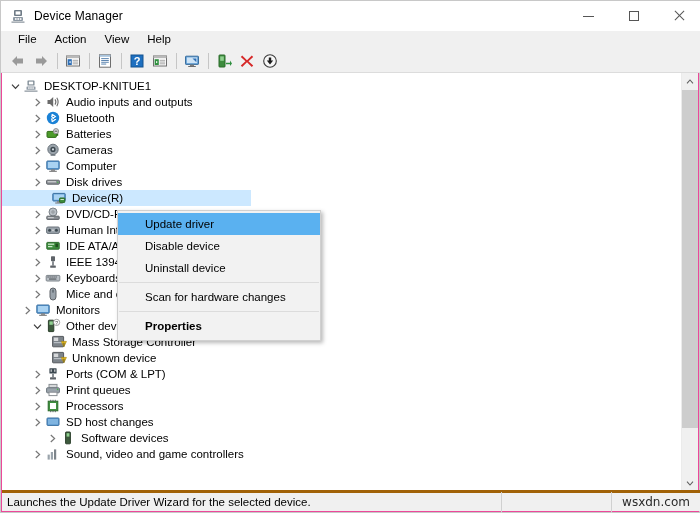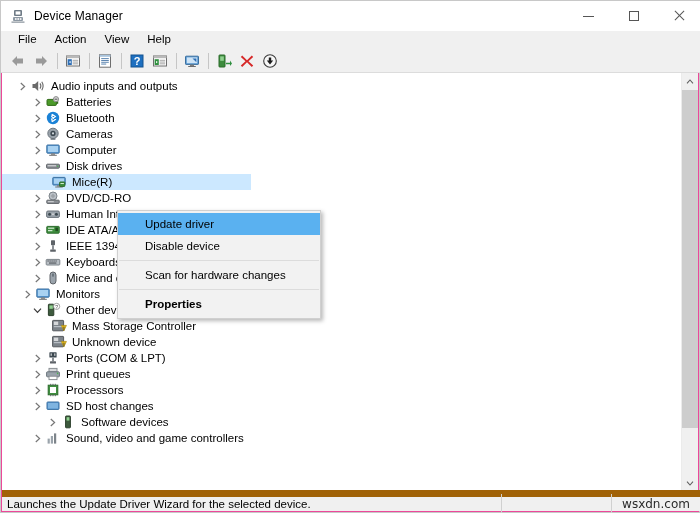--- a/index.html
+++ b/index.html
@@ -139,21 +139,21 @@
     width: 16px; height: 17px;
     display: flex; align-items: center; justify-content: center;
     color: #606060;
   }
 
   
   .statusbar {
     position: absolute; left: 1px; bottom: 1px;
     width: 698px; height: 21px;
     background: #f0f0f0;
-    border-top: 7px solid #a16207;
+    border-top: 3px solid #a16207;
     display: flex; align-items: center;
     box-sizing: border-box;
   }
   .status-main {
     flex: 0 0 500px;
     font-size: 11.5px; color: #000;
     padding-left: 5px;
     border-right: 1px solid #d0d0d0;
     height: 21px; line-height: 21px;
     box-sizing: border-box;
@@ -318,67 +318,86 @@
       <svg width="16" height="16" viewBox="0 0 16 16">
         <circle cx="8" cy="8" r="6.3" fill="#f7f7f7" stroke="#3a3a3a" stroke-width="1.1"></circle>
         <path d="M8 11.4 L4.8 7.6 L6.8 7.6 L6.8 4.6 L9.2 4.6 L9.2 7.6 L11.2 7.6 Z" fill="#1a1a1a"></path>
       </svg>
     </div>
   </div>
 
   <div class="treepane">
     <div class="tree">
 
-
-      <div class="row" style="padding-left:12px">
+      <div class="row" style="padding-left:5px">
+        <span class="chev">
+          <svg width="9" height="9" viewBox="0 0 9 9">
+              <path d="M1 2.6 L4.5 6.4 L8 2.6" stroke="#3a3a3a" stroke-width="1.2" fill="none"></path>
+            </svg>
+        </span>
+        <span class="ico">
+          <svg width="16" height="16" viewBox="0 0 16 16">
+            <rect x="4.5" y="2.5" width="7" height="5" rx="0.6" fill="#7b8792"></rect>
+            <rect x="5.8" y="3.6" width="4.4" height="2.8" fill="#ffffff"></rect>
+            <rect x="3.5" y="8.4" width="9" height="3.4" rx="0.6" fill="#8f9aa5"></rect>
+            <rect x="5.2" y="9.3" width="1.4" height="1.5" fill="#ffffff"></rect>
+            <rect x="7.3" y="9.3" width="1.4" height="1.5" fill="#ffffff"></rect>
+            <rect x="9.4" y="9.3" width="1.4" height="1.5" fill="#ffffff"></rect>
+            <rect x="1.5" y="12.6" width="13" height="1" fill="#6f7b86"></rect>
+          </svg>
+        </span>
+        <span class="label">DESKTOP-KNITUE1</span>
+      </div>
+
+      <div class="row" style="padding-left:27px">
         <span class="chev">
           <svg width="9" height="9" viewBox="0 0 9 9">
               <path d="M2.8 1 L6.6 4.5 L2.8 8" stroke="#767676" stroke-width="1.2" fill="none"></path>
             </svg>
         </span>
         <span class="ico">
           <svg width="16" height="16" viewBox="0 0 16 16">
             <path d="M2.5 6 L5 6 L8.2 3 L8.2 13 L5 10 L2.5 10 Z" fill="#6b6b6b"></path>
             <path d="M10 5.4 Q11.8 8 10 10.6" stroke="#6b6b6b" stroke-width="1.1" fill="none"></path>
             <path d="M11.8 3.8 Q14.4 8 11.8 12.2" stroke="#6b6b6b" stroke-width="1.1" fill="none"></path>
           </svg>
         </span>
         <span class="label">Audio inputs and outputs</span>
+      </div>
+
+      <div class="row" style="padding-left:27px">
+        <span class="chev">
+          <svg width="9" height="9" viewBox="0 0 9 9">
+              <path d="M2.8 1 L6.6 4.5 L2.8 8" stroke="#767676" stroke-width="1.2" fill="none"></path>
+            </svg>
+        </span>
+        <span class="ico">
+          <svg width="16" height="16" viewBox="0 0 16 16">
+            <circle cx="8" cy="8" r="6.2" fill="#1b82d6"></circle>
+            <path d="M7 4.2 L10.4 6.6 L6.2 9.6 M7 11.8 L10.4 9.4 L6.2 6.4 M7 4.2 L7 11.8" stroke="#ffffff" stroke-width="1.1" fill="none"></path>
+          </svg>
+        </span>
+        <span class="label">Bluetooth</span>
       </div>
 
       <div class="row" style="padding-left:27px">
         <span class="chev">
           <svg width="9" height="9" viewBox="0 0 9 9">
               <path d="M2.8 1 L6.6 4.5 L2.8 8" stroke="#767676" stroke-width="1.2" fill="none"></path>
             </svg>
         </span>
         <span class="ico">
           <svg width="16" height="16" viewBox="0 0 16 16">
             <rect x="2" y="5.4" width="9.4" height="6" rx="1" fill="#4c9a2a" stroke="#2f6b18"></rect>
             <rect x="11.4" y="7" width="1.8" height="2.8" fill="#2f6b18"></rect>
             <circle cx="11" cy="5.2" r="2.6" fill="#d9d9d9" stroke="#8a8a8a"></circle>
             <path d="M9.6 5.2 L12.4 5.2" stroke="#555" stroke-width="1"></path>
           </svg>
         </span>
         <span class="label">Batteries</span>
-      </div>
-
-      <div class="row" style="padding-left:27px">
-        <span class="chev">
-          <svg width="9" height="9" viewBox="0 0 9 9">
-              <path d="M2.8 1 L6.6 4.5 L2.8 8" stroke="#767676" stroke-width="1.2" fill="none"></path>
-            </svg>
-        </span>
-        <span class="ico">
-          <svg width="16" height="16" viewBox="0 0 16 16">
-            <circle cx="8" cy="8" r="6.2" fill="#1b82d6"></circle>
-            <path d="M7 4.2 L10.4 6.6 L6.2 9.6 M7 11.8 L10.4 9.4 L6.2 6.4 M7 4.2 L7 11.8" stroke="#ffffff" stroke-width="1.1" fill="none"></path>
-          </svg>
-        </span>
-        <span class="label">Bluetooth</span>
       </div>
 
       <div class="row" style="padding-left:27px">
         <span class="chev">
           <svg width="9" height="9" viewBox="0 0 9 9">
               <path d="M2.8 1 L6.6 4.5 L2.8 8" stroke="#767676" stroke-width="1.2" fill="none"></path>
             </svg>
         </span>
         <span class="ico">
           <svg width="16" height="16" viewBox="0 0 16 16">
@@ -429,21 +448,21 @@
         <span class="ico">
           <svg width="16" height="16" viewBox="0 0 16 16">
             <rect x="1.8" y="3.4" width="12.4" height="7.6" rx="0.7" fill="#5b9bd5" stroke="#3a6f9f"></rect>
             <rect x="2.9" y="4.4" width="10.2" height="5.4" fill="#a9d2f2"></rect>
             <rect x="6" y="11.2" width="4" height="1.3" fill="#7f7f7f"></rect>
             <rect x="4.2" y="12.5" width="7.6" height="1" fill="#6e6e6e"></rect>
             <rect x="8.6" y="8" width="5.2" height="4.4" rx="0.5" fill="#3f8f3f" stroke="#2b6b2b"></rect>
             <rect x="9.5" y="9" width="3.4" height="1" fill="#cfe9cf"></rect>
           </svg>
         </span>
-        <span class="label">Mice(R)</span>
+        <span class="label">Device(R)</span>
       </div>
 
       <div class="row" style="padding-left:27px">
         <span class="chev">
           <svg width="9" height="9" viewBox="0 0 9 9">
               <path d="M2.8 1 L6.6 4.5 L2.8 8" stroke="#767676" stroke-width="1.2" fill="none"></path>
             </svg>
         </span>
         <span class="ico">
           <svg width="16" height="16" viewBox="0 0 16 16">
@@ -719,20 +738,21 @@
     <div class="vs-arrow-down">
       <svg width="8" height="8" viewBox="0 0 8 8">
           <path d="M1 2.6 L4 6 L7 2.6" stroke="#606060" stroke-width="1.1" fill="none"></path>
         </svg>
     </div>
   </div>
 
   <div class="ctxmenu">
     <div class="ctx-item hl">Update driver</div>
     <div class="ctx-item">Disable device</div>
+    <div class="ctx-item">Uninstall device</div>
     <div class="ctx-sep"></div>
     <div class="ctx-item">Scan for hardware changes</div>
     <div class="ctx-sep"></div>
     <div class="ctx-item bold">Properties</div>
   </div>
 
   <div class="statusbar">
     <div class="status-main">Launches the Update Driver Wizard for the selected device.</div>
     <div class="status-mid"></div>
     <div class="status-wm">wsxdn.com</div>

